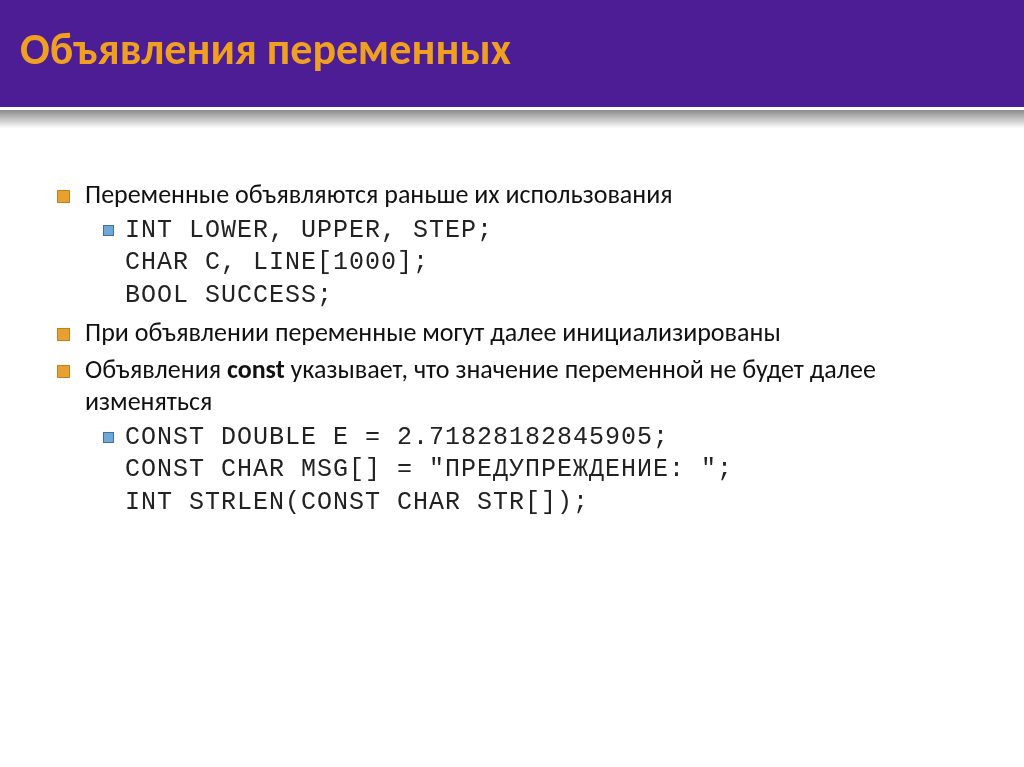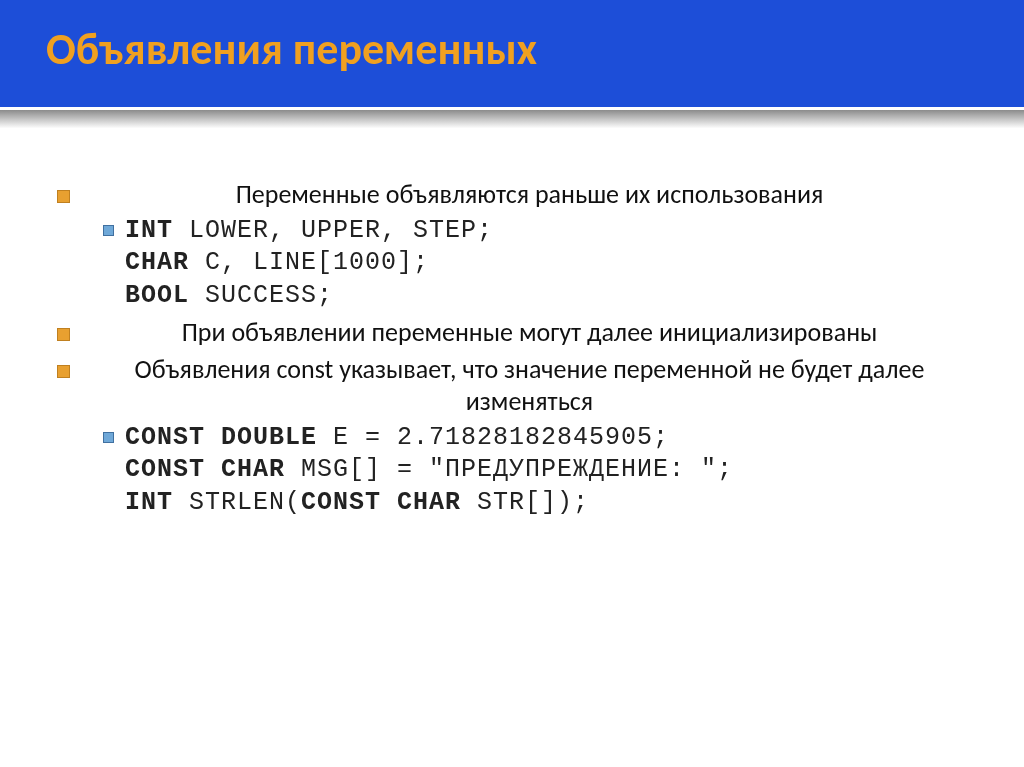--- a/index.html
+++ b/index.html
@@ -1,21 +1,21 @@
 <!DOCTYPE html>
 <html><head>
 <meta charset="utf-8">
 <style>
   * { margin: 0; padding: 0; box-sizing: border-box; }
   body { width: 1024px; height: 767px; background: #fff; font-family: Calibri, Arial, sans-serif; overflow: hidden; }
   
   .header {
-    background: #1d4ed8;
+    background: #4c1d95;
     height: 110px;
-    padding: 22px 20px 0 46px;
+    padding: 22px 20px 0 20px;
     position: relative;
   }
   .title {
     color: #F0A020;
     font-size: 44px;
     font-weight: bold;
     letter-spacing: 0px;
   }
   .divider {
     position: absolute;
@@ -47,21 +47,20 @@
     top: 12px;
     width: 11px;
     height: 11px;
     background: #E8A030;
     border: 1px solid #c08020;
   }
   .top-text {
     font-size: 26px;
     color: #111;
     line-height: 1.25;
-    text-align: center;
   }
   
   .sub-item {
     position: relative;
     margin-left: 40px;
     margin-top: 4px;
     margin-bottom: 4px;
   }
   .sub-item::before {
     content: '';
@@ -76,22 +75,22 @@
   
   .code {
     font-family: 'Courier New', Courier, monospace;
     font-size: 25px;
     color: #222;
     text-transform: uppercase;
     line-height: 1.3;
     letter-spacing: 1px;
     white-space: pre;
   }
-  .code .bold { font-weight: bold; margin-top: 24px; }
-  .strong-inline { font-weight: normal; }
+  .code .bold { font-weight: normal; margin-top: 24px; }
+  .strong-inline { font-weight: bold; }
 </style>
 </head>
 <body>
 
 <div class="header">
   <div class="title">Объявления переменных</div>
   <div class="divider"></div>
 </div>
 <div class="shadow-bar"></div>
 

